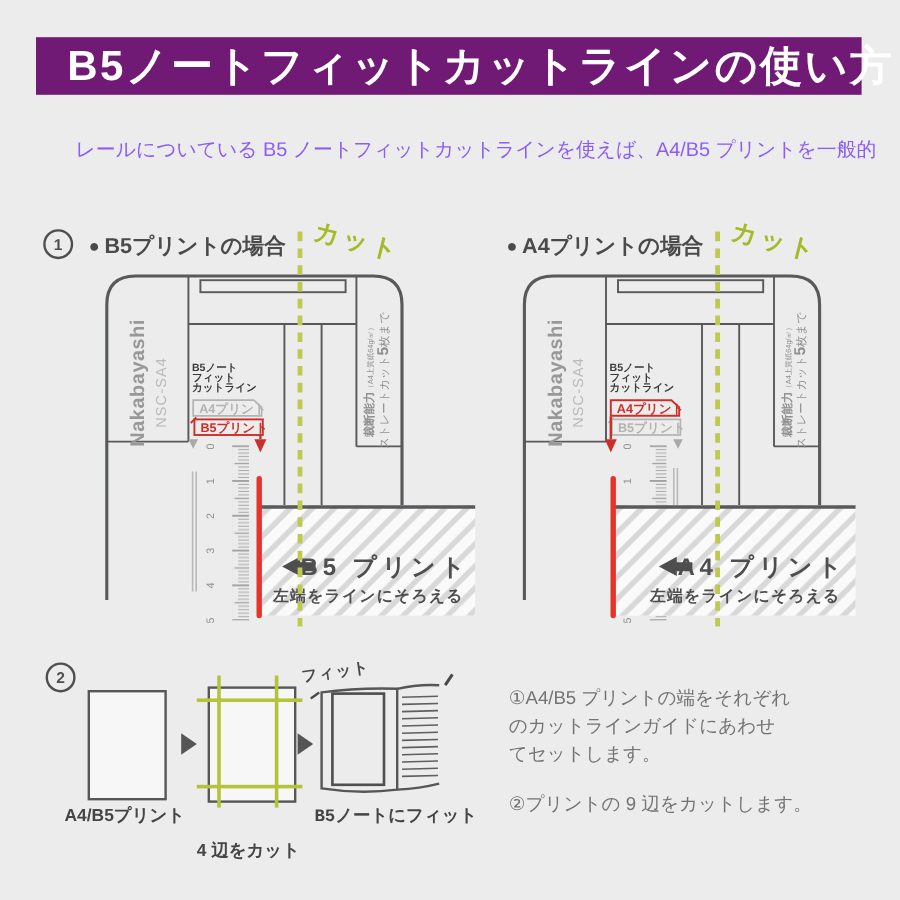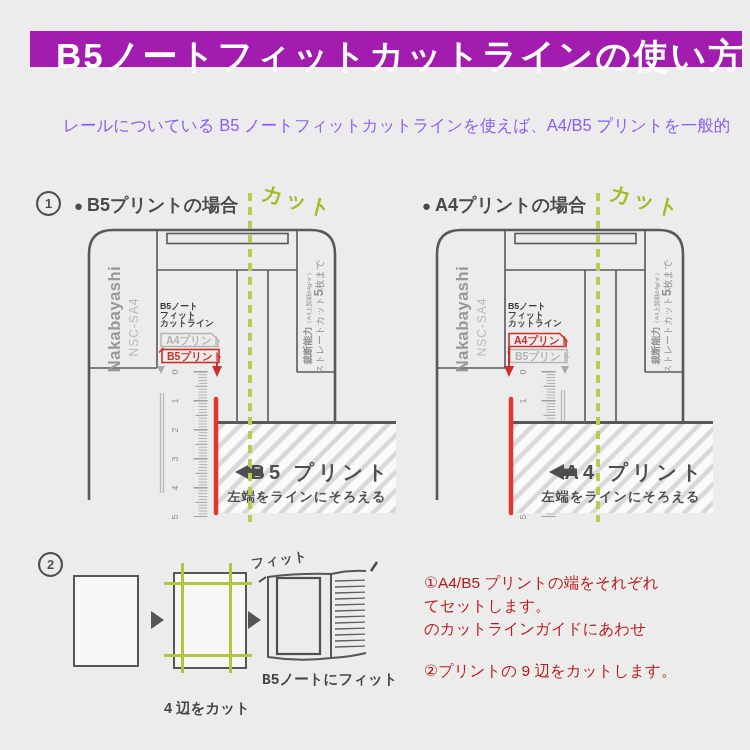--- a/index.html
+++ b/index.html
@@ -1,20 +1,20 @@
 <!DOCTYPE html>
 <html><head>
 <meta charset="utf-8">
 <style>
   html,body{margin:0;padding:0;}
   #page{position:relative;width:750px;height:750px;background:#ececec;
         font-family:"Liberation Sans","DejaVu Sans",sans-serif;overflow:hidden;}
 
   
-  .band{position:absolute;left:30px;top:31px;width:688px;height:36px;background:#a21caf;padding-left:24px;}
+  .band{position:absolute;left:30px;top:31px;width:688px;height:48px;background:#701a75;}
   .band-title{position:absolute;left:26px;top:0;line-height:50px;font-size:35px;font-weight:bold;
               color:#ffffff;letter-spacing:2px;white-space:nowrap;}
   .intro{position:absolute;left:31px;top:112px;width:700px;font-size:16.5px;line-height:27px;
          color:#8b5cf6;margin-left:32px;}
 
   
   .case{position:absolute;top:185px;width:370px;height:352px;}
   .case1{left:30px;} .case2{left:378px;}
   .circ-num{position:absolute;left:6px;top:6px;width:21px;height:21px;border:2px solid #4e4e4e;
             border-radius:50%;text-align:center;line-height:21px;font-size:13px;font-weight:bold;color:#4e4e4e;}
@@ -48,21 +48,21 @@
   .sec2{position:absolute;left:30px;top:545px;width:700px;height:180px;}
   .sheet{position:absolute;background:#f7f7f7;border:2px solid #565656;}
   .s-arrow{position:absolute;width:0;height:0;border-left:13px solid #555;
            border-top:9px solid transparent;border-bottom:9px solid transparent;}
   .green-v{position:absolute;width:2.5px;background:#b4c43a;}
   .green-h{position:absolute;height:2.5px;background:#b4c43a;}
   .step-label{position:absolute;top:125px;width:130px;text-align:center;font-size:14.5px;
               font-weight:bold;color:#454545;white-space:nowrap;}
   .fit-label{position:absolute;left:221px;top:6px;font-size:13px;font-weight:bold;color:#4a4a4a;
              transform:rotate(-8deg);letter-spacing:1px;}
-  .instr{position:absolute;left:394px;top:26px;font-size:15.5px;line-height:23px;color:#b91c1c;white-space:nowrap;}
+  .instr{position:absolute;left:394px;top:26px;font-size:15.5px;line-height:23px;color:#737373;white-space:nowrap;}
   .instr .gap{margin-top:19px;}
 </style>
 </head>
 <body>
 
 <div id="page">
 
   <div class="band">
     <div class="band-title">B5ノートフィットカットラインの使い方</div>
   </div>
@@ -240,20 +240,21 @@
 
       <line class="red-ln" x1="133" y1="214" x2="133" y2="328"></line>
       <line class="dash-ln" x1="220" y1="8" x2="220" y2="337" stroke-dasharray="8 6"></line>
     </svg>
   </div>
 
   <div class="sec2">
     <div class="circ-num" style="left:8px;top:7px;">2</div>
 
     <div class="sheet" style="left:43px;top:30px;width:62px;height:88px;"></div>
+    <div class="step-label" style="left:9px;">A4/B5プリント</div>
 
     <div class="s-arrow" style="left:121px;top:66px;"></div>
 
     <div class="sheet" style="left:143px;top:27px;width:70px;height:93px;"></div>
     <div class="green-v" style="left:151px;top:18px;height:110px;"></div>
     <div class="green-v" style="left:199px;top:18px;height:110px;"></div>
     <div class="green-h" style="left:134px;top:37px;width:88px;"></div>
     <div class="green-h" style="left:134px;top:109px;width:88px;"></div>
     <div class="step-label" style="left:112px;margin-top:29px;">4 辺をカット</div>
 
@@ -278,19 +279,19 @@
           <line x1="77" y1="76" x2="107" y2="75.2"></line>
         <line x1="77" y1="82" x2="107" y2="81.2"></line>
           <line x1="77" y1="88" x2="107" y2="87.2"></line>
       </g>
       <path d="M119,3 L113,12" stroke="#4a4a4a" stroke-width="2.5" fill="none"></path>
     </svg>
     <div class="step-label" style="left:232px;font-family:Liberation Mono, monospace;">B5ノートにフィット</div>
 
     <div class="instr">
       <div>①A4/B5 プリントの端をそれぞれ</div>
+      <div>のカットラインガイドにあわせ</div>
       <div>てセットします。</div>
-      <div>のカットラインガイドにあわせ</div>
       <div class="gap">②プリントの 9 辺をカットします。</div>
     </div>
   </div>
 
 </div>
 
 </body></html>

